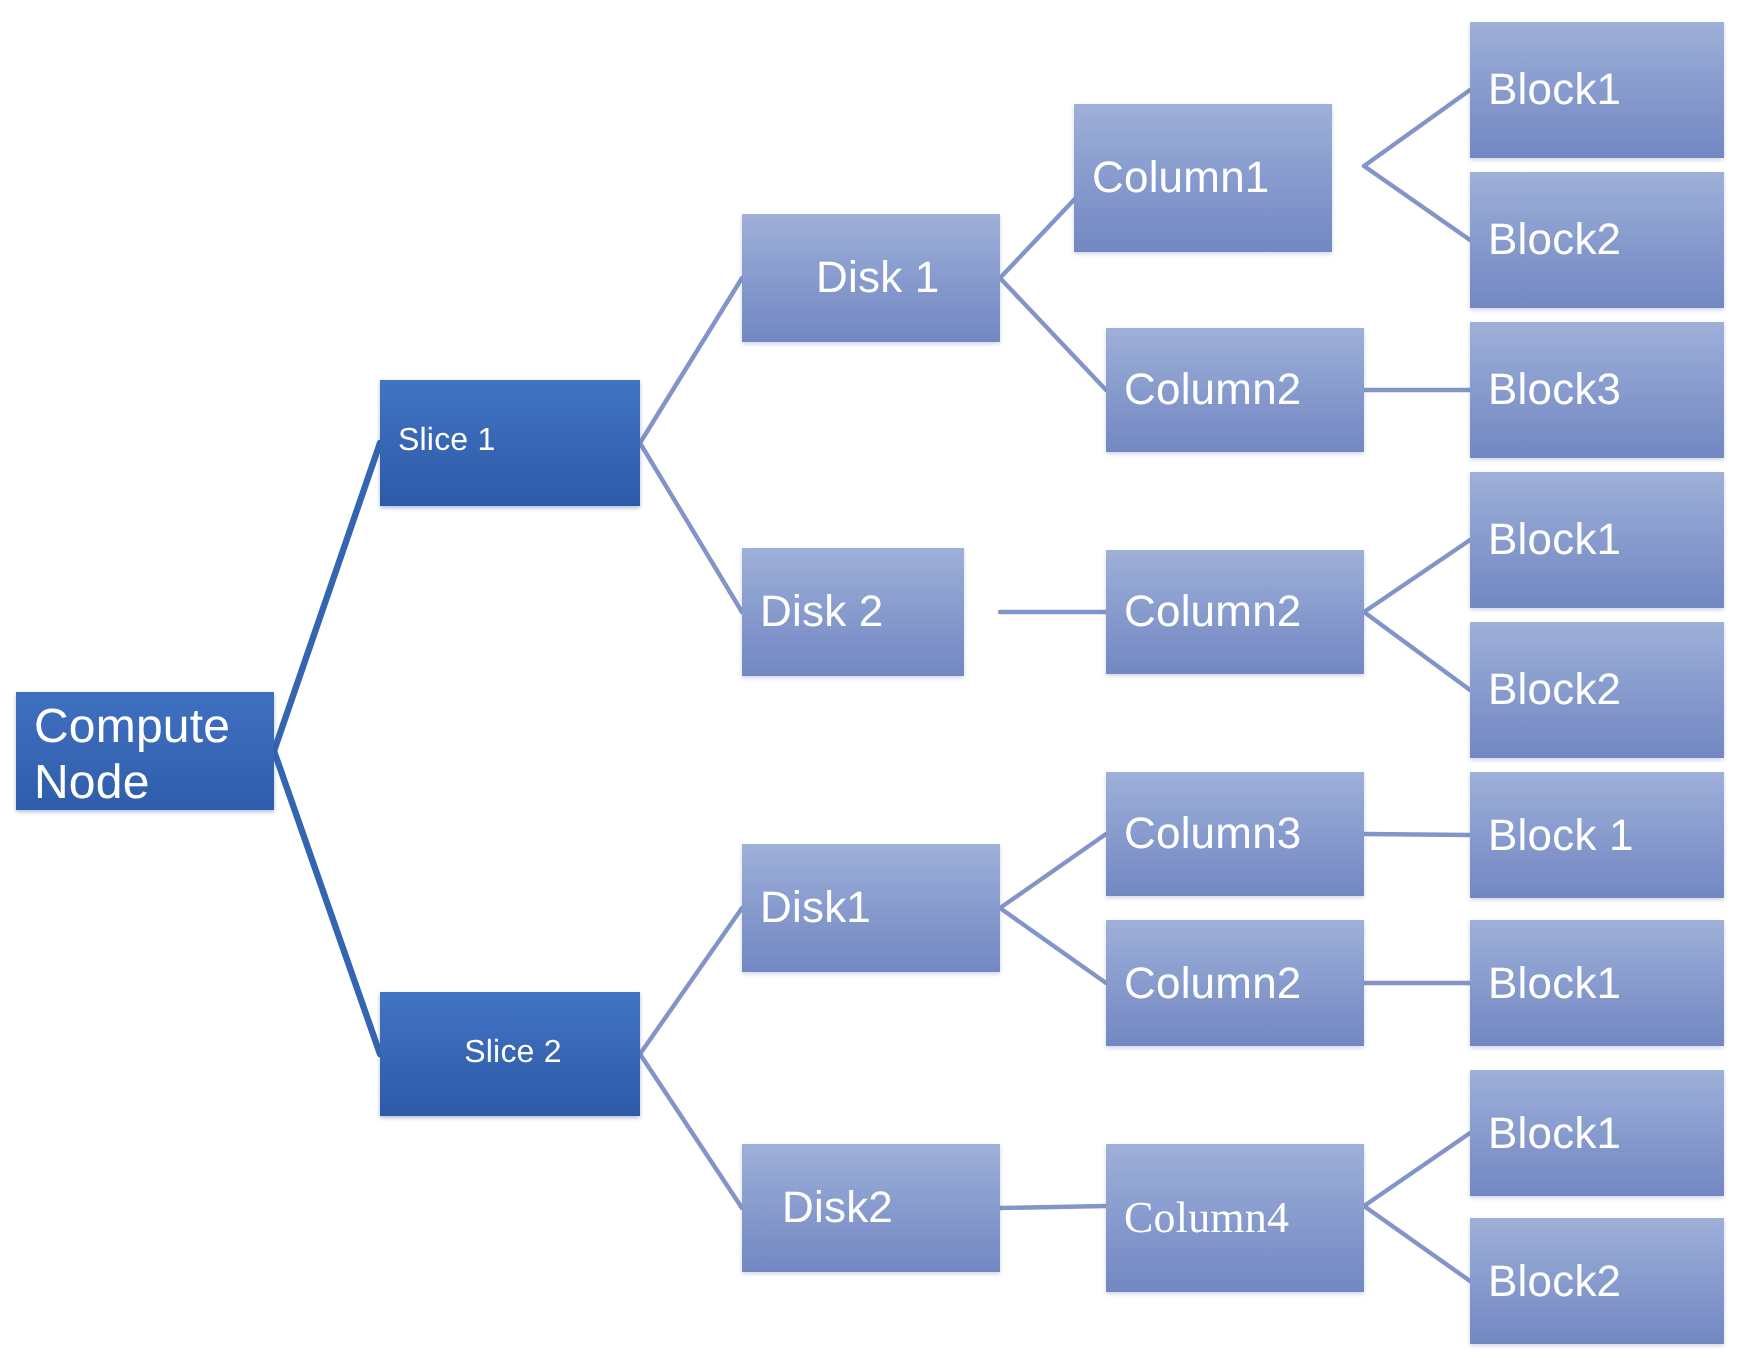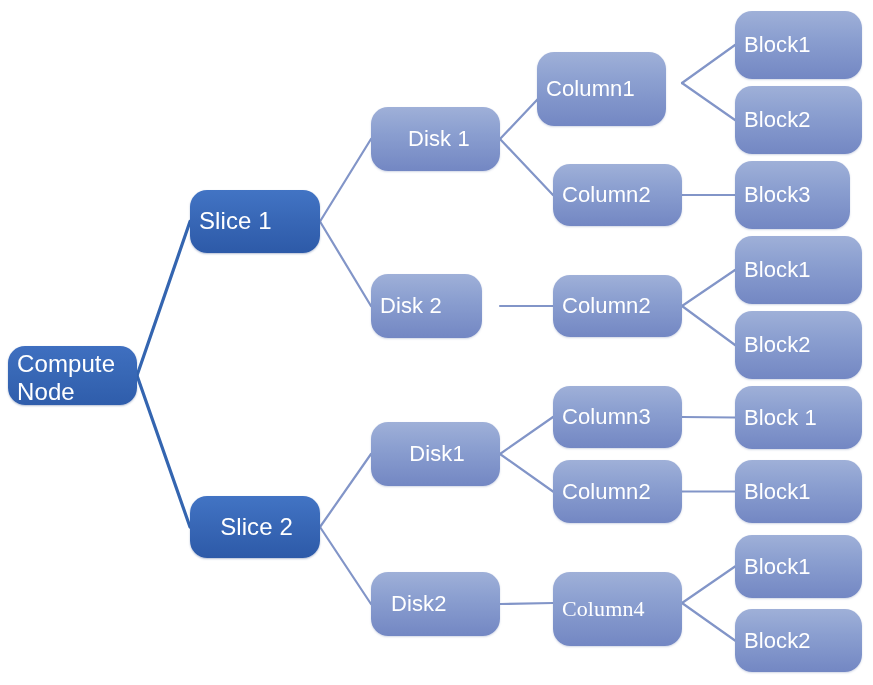--- a/index.html
+++ b/index.html
@@ -22,41 +22,41 @@
     position: absolute;
     left: 0;
     top: 0;
     width: 873px;
     height: 685px;
     pointer-events: none;
   }
   .node {
     position: absolute;
     box-sizing: border-box;
-    border-radius: 17px;
+    border-radius: 0;
     color: #ffffff;
     display: flex;
     align-items: center;
     padding-left: 9px;
     padding-right: 6px;
     font-size: 21px;
     line-height: 1.18;
     letter-spacing: 0.1px;
     white-space: pre-line;
     overflow: hidden;
   }
   .node.root-level {
     background: linear-gradient(to bottom, #3f6fc0 0%, #3868b6 45%, #2f5dab 100%);
     box-shadow: 0 1px 2px rgba(40,70,130,0.35);
     font-size: 24px;
   }
   .node.slice-level {
     background: linear-gradient(to bottom, #4274c4 0%, #3867b6 48%, #2d5aa8 100%);
     box-shadow: 0 1px 2px rgba(40,70,130,0.35);
-    font-size: 24px;
+    font-size: 16px;
   }
   .node.light-level {
     background: linear-gradient(to bottom, #9fb0d8 0%, #8b9fd0 40%, #7387c3 100%);
     box-shadow: 0 1px 2px rgba(90,110,160,0.28);
     font-size: 22px;
   }
   .node.align-top {
     align-items: flex-start;
     padding-top: 4px;
   }
@@ -92,31 +92,31 @@
       <line x1="682" y1="603" x2="735" y2="566.5" stroke="#8295c8" stroke-width="2.2" stroke-linecap="round"></line>
       <line x1="682" y1="603" x2="735" y2="640.5" stroke="#8295c8" stroke-width="2.2" stroke-linecap="round"></line>
     </svg>
   <div id="node-layer">
       <div class="node root-level align-top" style="left: 8px; top: 346px; width: 129px; height: 59px;"><span class="node-label">Compute
 Node</span></div>
       <div class="node slice-level" style="left: 190px; top: 190px; width: 130px; height: 63px;"><span class="node-label">Slice 1</span></div>
       <div class="node slice-level" style="left: 190px; top: 496px; width: 130px; height: 62px; justify-content: center;"><span class="node-label">Slice 2</span></div>
       <div class="node light-level" style="left: 371px; top: 107px; width: 129px; height: 64px; padding-left: 37px;"><span class="node-label">Disk 1</span></div>
       <div class="node light-level" style="left: 371px; top: 274px; width: 111px; height: 64px;"><span class="node-label">Disk 2</span></div>
-      <div class="node light-level" style="left: 371px; top: 422px; width: 129px; height: 64px; justify-content: center;"><span class="node-label">Disk1</span></div>
+      <div class="node light-level" style="left: 371px; top: 422px; width: 129px; height: 64px;"><span class="node-label">Disk1</span></div>
       <div class="node light-level" style="left: 371px; top: 572px; width: 129px; height: 64px; padding-left: 20px;"><span class="node-label">Disk2</span></div>
       <div class="node light-level" style="left: 537px; top: 52px; width: 129px; height: 74px;"><span class="node-label">Column1</span></div>
       <div class="node light-level" style="left: 553px; top: 164px; width: 129px; height: 62px;"><span class="node-label">Column2</span></div>
       <div class="node light-level" style="left: 553px; top: 275px; width: 129px; height: 62px;"><span class="node-label">Column2</span></div>
       <div class="node light-level" style="left: 553px; top: 386px; width: 129px; height: 62px;"><span class="node-label">Column3</span></div>
       <div class="node light-level" style="left: 553px; top: 460px; width: 129px; height: 63px;"><span class="node-label">Column2</span></div>
       <div class="node light-level" style="left: 553px; top: 572px; width: 129px; height: 74px; font-family: Liberation Serif, serif;"><span class="node-label">Column4</span></div>
       <div class="node light-level" style="left: 735px; top: 11px; width: 127px; height: 68px;"><span class="node-label">Block1</span></div>
       <div class="node light-level" style="left: 735px; top: 86px; width: 127px; height: 68px;"><span class="node-label">Block2</span></div>
-      <div class="node light-level" style="left: 735px; top: 161px; width: 115px; height: 68px;"><span class="node-label">Block3</span></div>
+      <div class="node light-level" style="left: 735px; top: 161px; width: 127px; height: 68px;"><span class="node-label">Block3</span></div>
       <div class="node light-level" style="left: 735px; top: 236px; width: 127px; height: 68px;"><span class="node-label">Block1</span></div>
       <div class="node light-level" style="left: 735px; top: 311px; width: 127px; height: 68px;"><span class="node-label">Block2</span></div>
       <div class="node light-level" style="left: 735px; top: 386px; width: 127px; height: 63px;"><span class="node-label">Block 1</span></div>
       <div class="node light-level" style="left: 735px; top: 460px; width: 127px; height: 63px;"><span class="node-label">Block1</span></div>
       <div class="node light-level" style="left: 735px; top: 535px; width: 127px; height: 63px;"><span class="node-label">Block1</span></div>
       <div class="node light-level" style="left: 735px; top: 609px; width: 127px; height: 63px;"><span class="node-label">Block2</span></div>
     </div>
 </div>
 
 </body></html>

